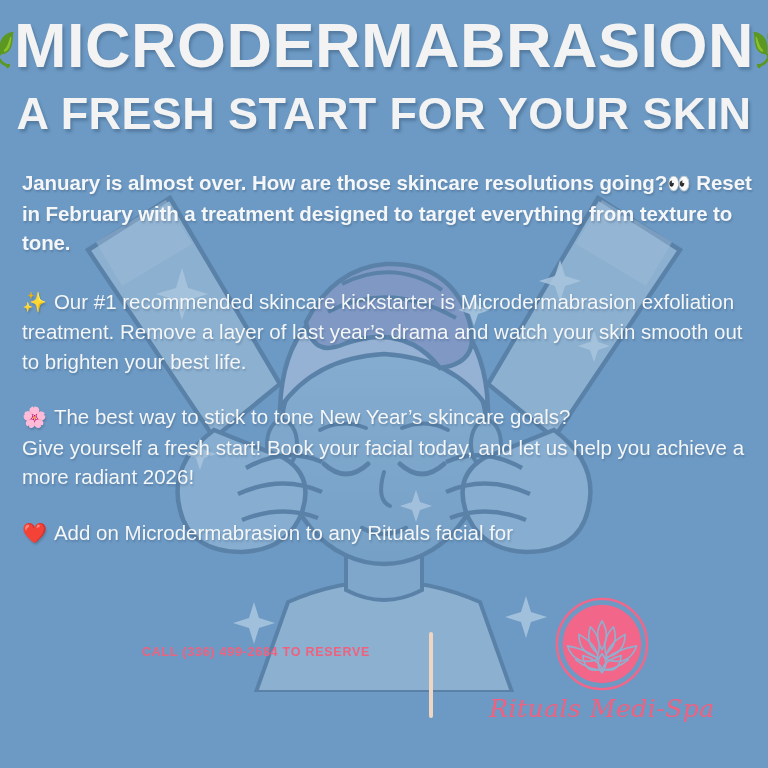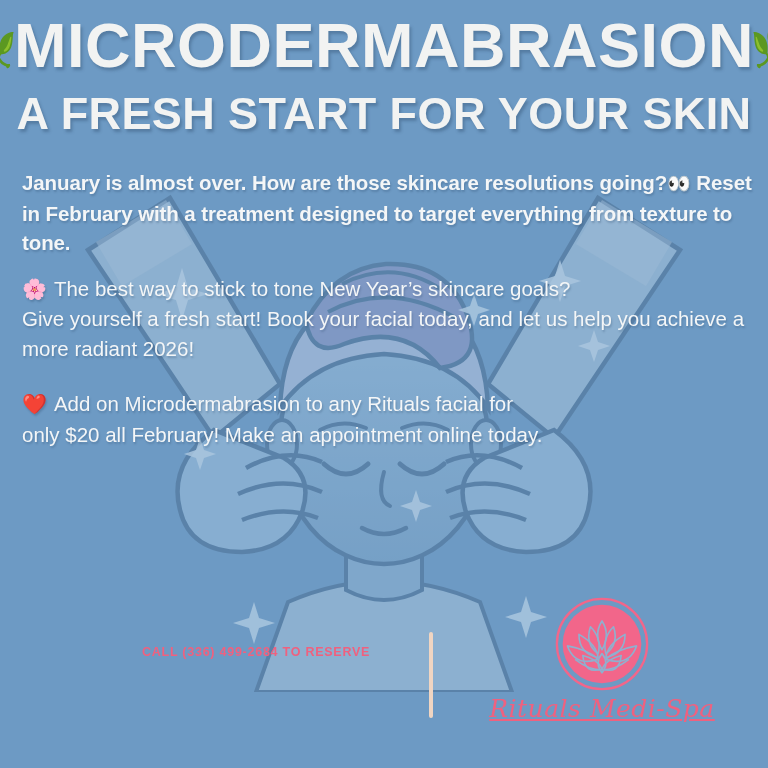--- a/index.html
+++ b/index.html
@@ -84,21 +84,21 @@
   .para {
     color:#f4f6f7;
     font-size:20.5px;
     line-height:29.5px;
     text-shadow:1px 2px 2px rgba(40,70,100,.28);
     margin-bottom:26px;
   }
   .para.lead {
     font-weight:700;
     letter-spacing:-.1px;
-    margin-bottom:16px;
+    margin-bottom:29px;
   }
   .para .emoji {
     font-size:20px;
     margin-right:7px;
   }
   .para .inline-emoji { font-size:19px; }
 
   
   #footer {
     position:absolute;
@@ -141,21 +141,20 @@
     display:block;
   }
   #logo-wordmark {
     margin-top:2px;
     font-family:"DejaVu Serif", serif;
     font-style:italic;
     font-size:25px;
     color:#ef617f;
     letter-spacing:.5px;
     white-space:nowrap;
-    text-decoration:underline;
   }
 
   .sparkle { pointer-events:none; }
 </style>
 </head>
 <body>
 
 <div id="poster">
 
   <svg id="bg-illustration" viewBox="0 0 620 520" xmlns="http://www.w3.org/2000/svg">
@@ -229,29 +228,31 @@
     <span class="title-sub">A FRESH START FOR YOUR SKIN</span>
   </div>
 
   <div id="body-copy">
 
     <p class="para lead">
       <span>January is almost over. How are those skincare resolutions going?</span><span class="inline-emoji">👀</span>
       <span>Reset in February with a treatment designed to target everything from texture to tone.</span>
     </p>
 
+    <p class="para">
+      <span class="emoji">✨</span><span>Our #1 recommended skincare kickstarter is Microdermabrasion exfoliation treatment. Remove a layer of last year’s drama and watch your skin smooth out to brighten your best life.</span>
+    </p>
 
     <p class="para">
       <span class="emoji">🌸</span><span>The best way to stick to tone New Year’s skincare goals?</span><br>
       <span>Give yourself a fresh start! Book your facial today, and let us help you achieve a more radiant 2026!</span>
     </p>
 
     <p class="para">
       <span class="emoji">❤️</span><span>Add on Microdermabrasion to any Rituals facial for</span><br>
-      <span>only $20 all February! Make an appointment online today.</span>
     </p>
   </div>
 
   <div id="footer">
 
     <div id="footer-cta">
       <div>CALL (336) 499-2684 TO RESERVE</div>
     </div>
 
     <div id="footer-divider"></div>

